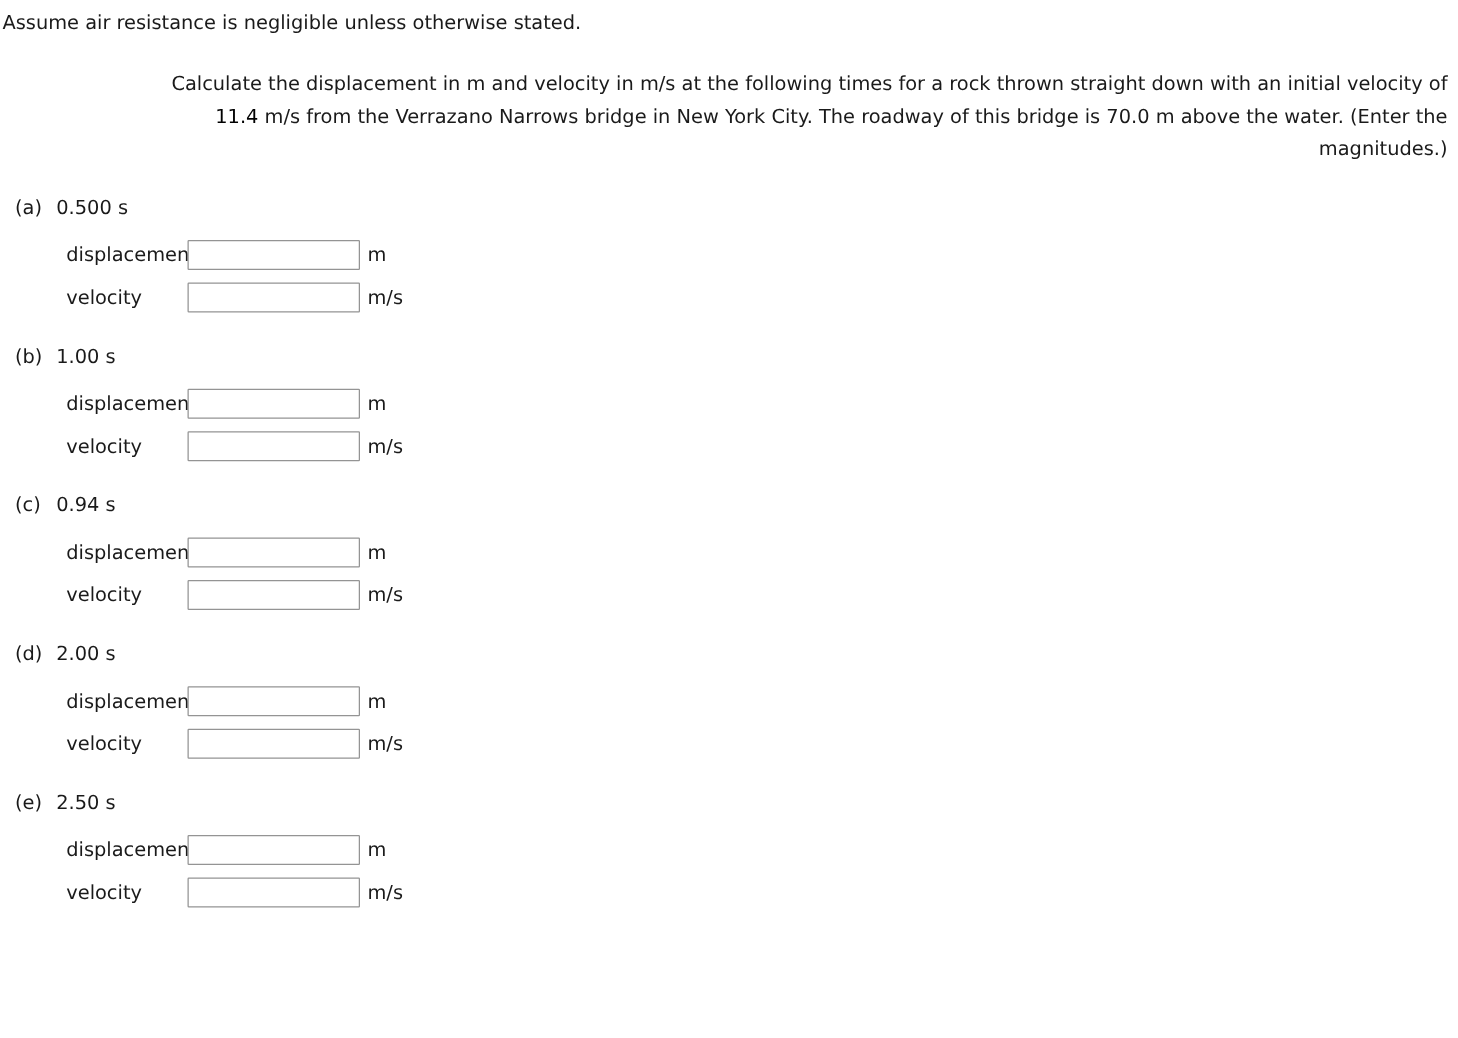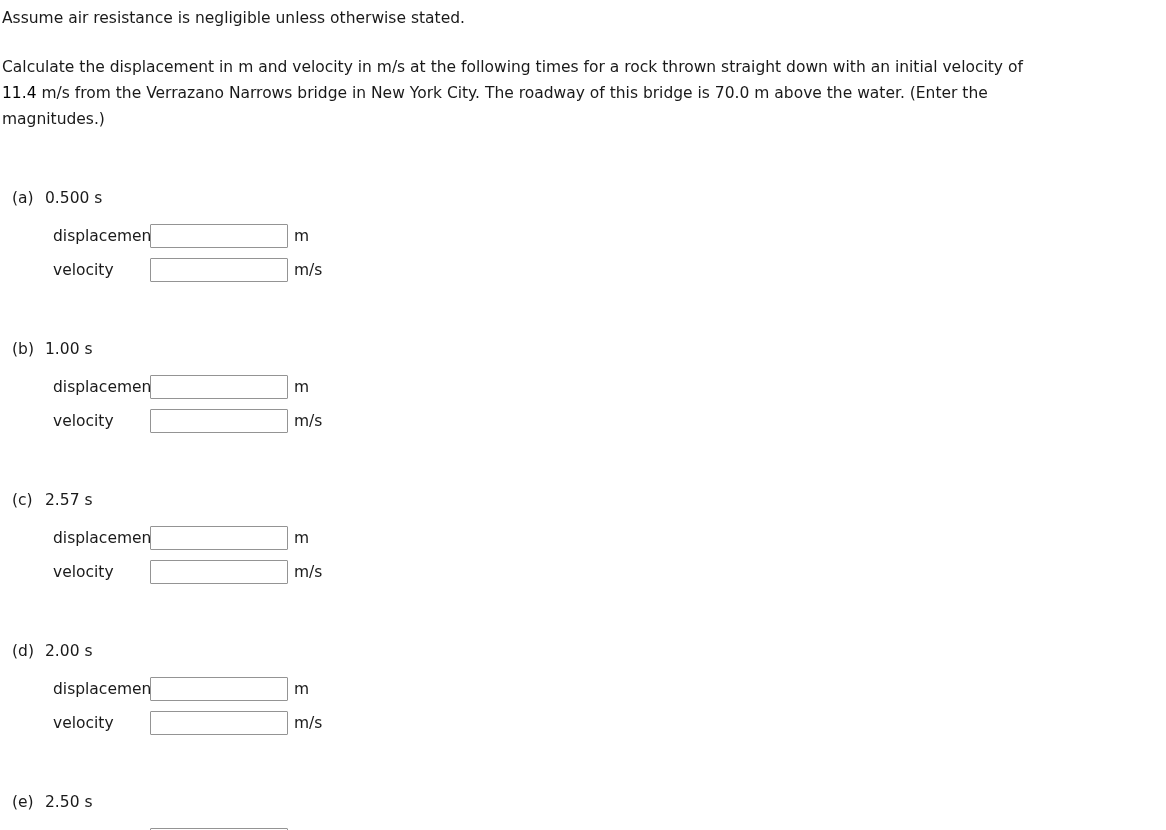--- a/index.html
+++ b/index.html
@@ -28,20 +28,21 @@
     padding: 5px 12px 0 2px;
   }
   .intro-line {
     line-height: 26px;
     white-space: nowrap;
   }
   .prompt {
     margin-top: 23px;
     width: 1156px;
     line-height: 26px;
+    text-align: right;
   }
   .prompt-l1, .prompt-l2, .prompt-l3 {
     white-space: nowrap;
   }
   .hl-red {
     color: #000000;
   }
 
   
   .parts {
@@ -57,21 +58,20 @@
     margin-bottom: 11px;
   }
   .part-letter {
     width: 45px;
     flex: 0 0 45px;
     padding-left: 12px;
     box-sizing: border-box;
   }
   .part-time {
     white-space: nowrap;
-    margin-top: 32px;
   }
 
   .field-row {
     display: flex;
     align-items: center;
     height: 30px;
     margin-bottom: 4px;
   }
   .field-label {
     width: 150px;
@@ -147,21 +147,21 @@
       <div class="field-row">
         <span class="field-label">velocity</span>
         <input class="answer-input" type="text" value="" style="">
         <span class="unit">m/s</span>
       </div>
     </div>
 
     <div class="part">
       <div class="part-head">
         <span class="part-letter">(c)</span>
-        <span class="part-time">2.57 s</span>
+        <span class="part-time">0.94 s</span>
       </div>
       <div class="field-row">
         <span class="field-label">displacement</span>
         <input class="answer-input" type="text" value="" style="">
         <span class="unit">m</span>
       </div>
       <div class="field-row">
         <span class="field-label">velocity</span>
         <input class="answer-input" type="text" value="" style="">
         <span class="unit">m/s</span>

